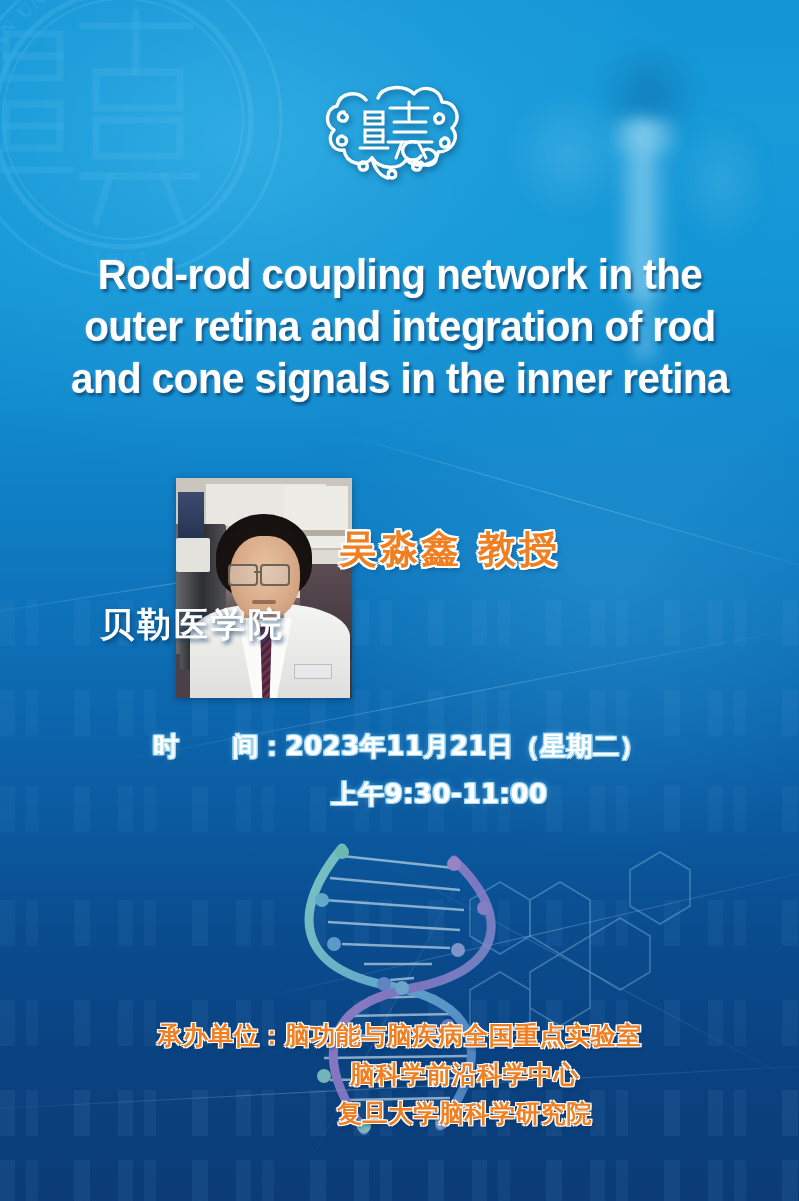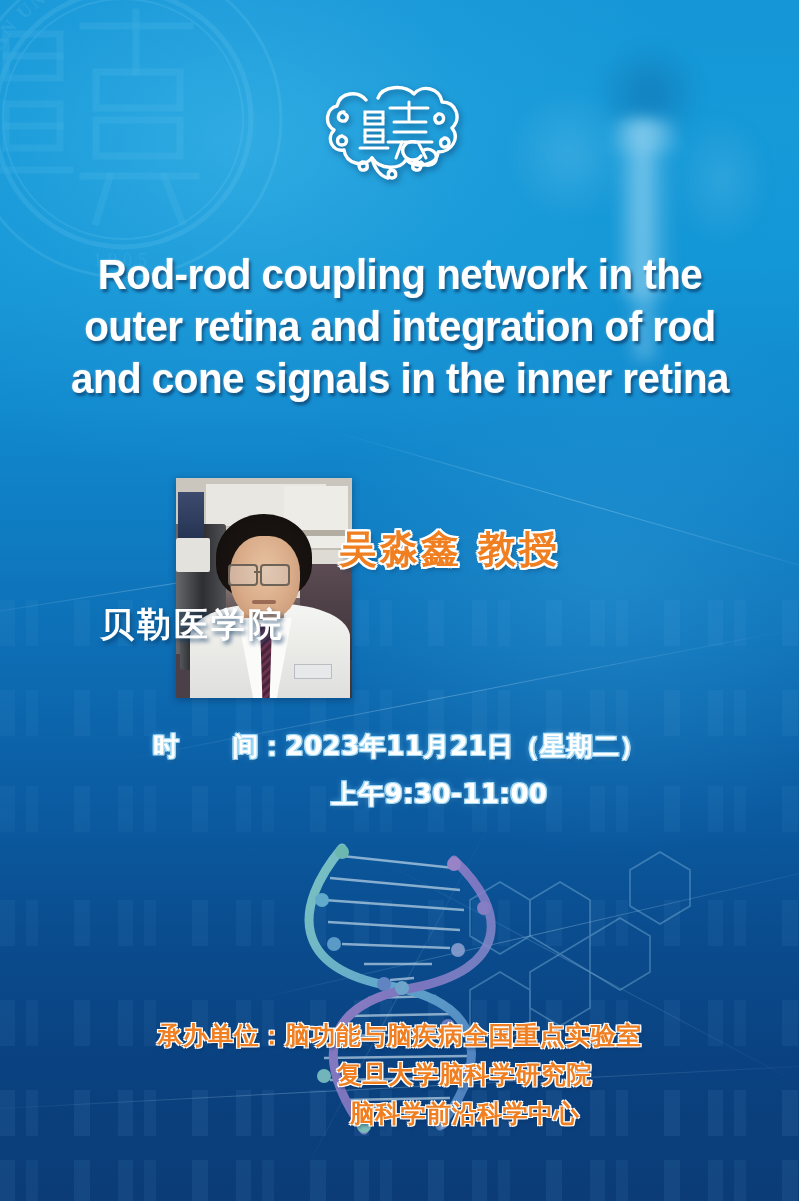--- a/index.html
+++ b/index.html
@@ -566,18 +566,18 @@
 
     <div class="speaker-affil">贝勒医学院</div>
 
     <div class="details">
       <div class="detail-line">时　　间：2023年11月21日（星期二）</div>
       <div class="detail-line indent">上午9:30-11:00</div>
     </div>
 
     <div class="organizers">
       <div class="org-line">承办单位：脑功能与脑疾病全国重点实验室</div>
+      <div class="org-line indent">脑科学前沿科学中心</div>
       <div class="org-line indent">复旦大学脑科学研究院</div>
-      <div class="org-line indent">脑科学前沿科学中心</div>
     </div>
 
   </div>
 </div>
 
 </body></html>

